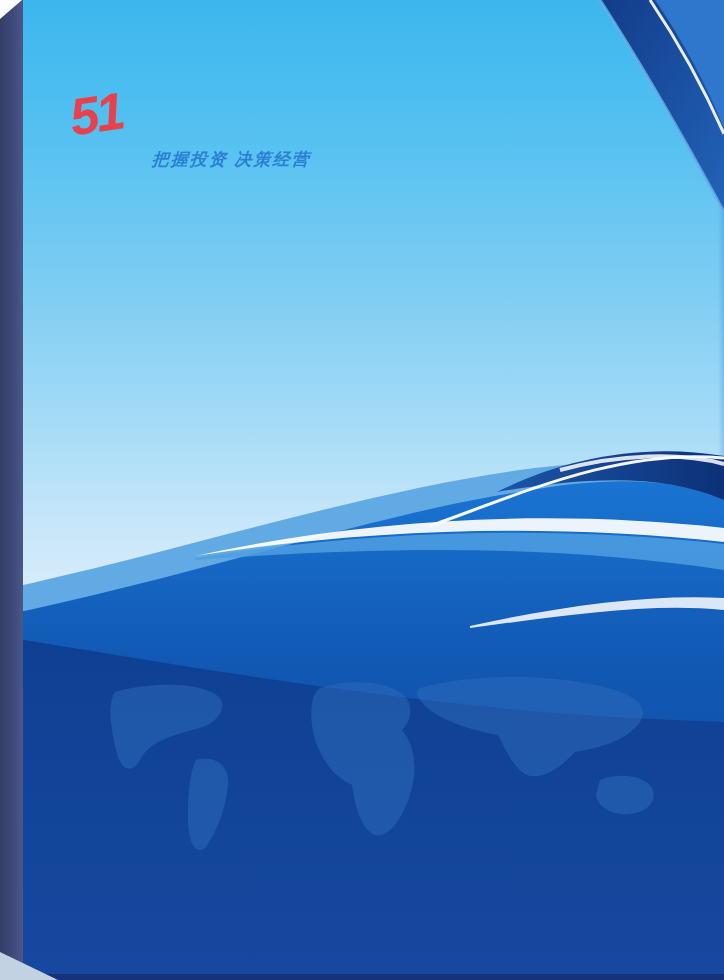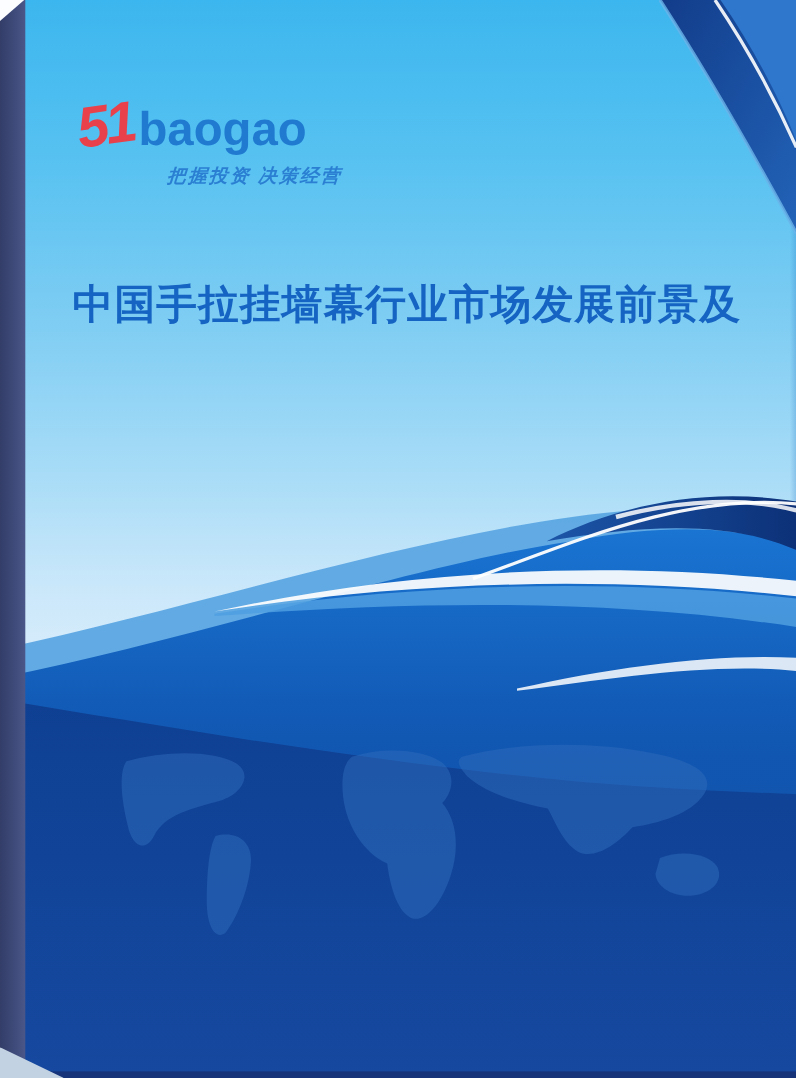--- a/index.html
+++ b/index.html
@@ -53,27 +53,25 @@
     <path d="M600,0 C640,62 685,140 724,212" stroke="#6ab4ea" stroke-width="3" fill="none" opacity="0.8"></path>
   </svg>
 
   <div class="left-strip"></div>
   <div class="fold-top"></div>
   <div class="fold-bottom"></div>
 
   <div class="logo">
     <div class="logo-row">
       <span class="brand-prefix">51</span>
-      <span class="brand-name">baogao</span>
     </div>
     <div class="brand-slogan">把握投资 决策经营</div>
   </div>
 
   <div class="title">
-    <div>中国手拉挂墙幕行业市场发展前景及</div>
   </div>
 
   <svg class="waves" viewBox="0 0 724 550" aria-hidden="true">
     <defs>
       <linearGradient id="gMain" x1="0" y1="0" x2="0" y2="1">
         <stop offset="0" stop-color="#1a74d2"></stop>
         <stop offset="0.35" stop-color="#1159b4"></stop>
         <stop offset="0.7" stop-color="#104ea6"></stop>
         <stop offset="1" stop-color="#15489e"></stop>
       </linearGradient>

